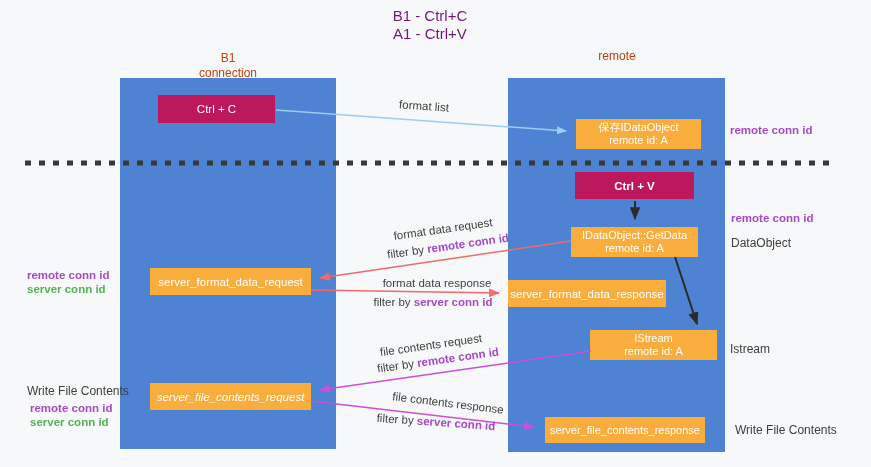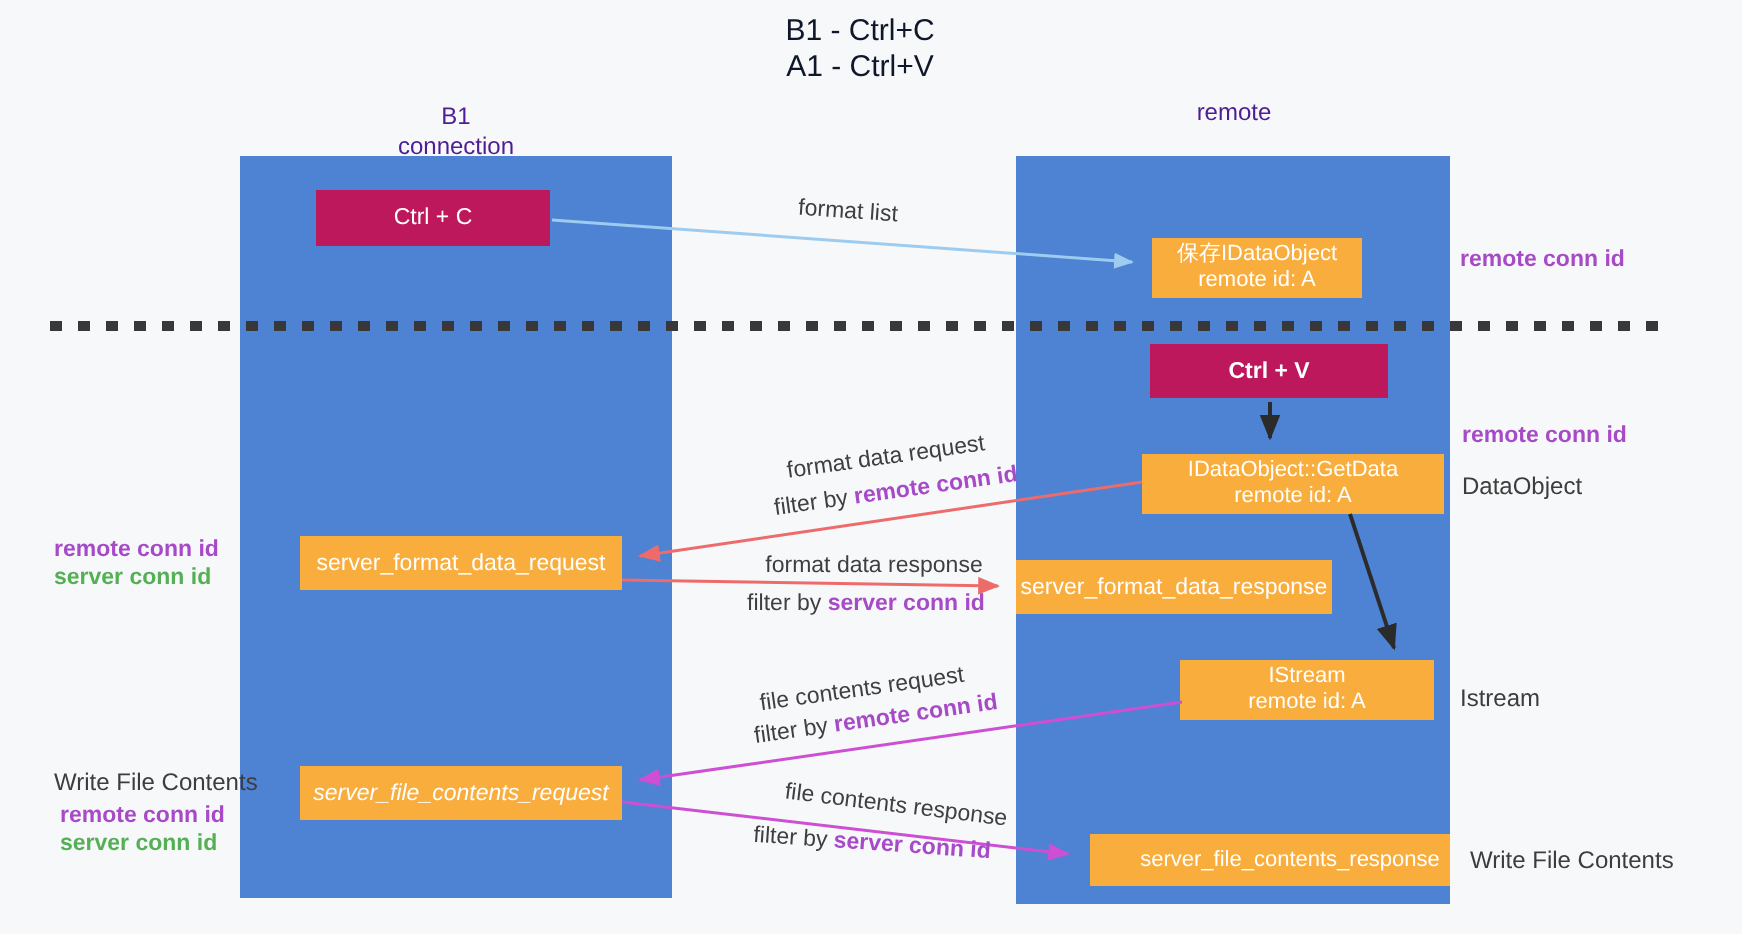--- a/index.html
+++ b/index.html
@@ -4,42 +4,42 @@
 <style>
   html,body{margin:0;padding:0;}
   body{background:#f7f8f9;font-family:"Liberation Sans", sans-serif;}
   .canvas{position:relative;width:871px;height:467px;overflow:hidden;background:#f7f8f9;}
 
   .lane{position:absolute;background:#4d83d2;z-index:1;}
   .lane-left{left:120px;top:78px;width:216px;height:371px;}
   .lane-right{left:508px;top:78px;width:217px;height:374px;}
 
   .title{position:absolute;left:330px;top:7px;width:200px;text-align:center;
-         font-size:15px;line-height:18px;color:#0f172a;z-index:4;}
+         font-size:15px;line-height:18px;color:#701a75;z-index:4;}
   .lane-header{position:absolute;width:120px;text-align:center;font-size:12px;
-               line-height:15px;color:#4c1d95;z-index:4;}
+               line-height:15px;color:#c2410c;z-index:4;}
   .lh-left{left:168px;top:51px;}
   .lh-right{left:557px;top:49px;}
 
   .node{position:absolute;display:flex;flex-direction:column;align-items:center;
         justify-content:center;color:#fff;text-align:center;z-index:2;
         font-size:11.5px;line-height:14px;}
   .node.small{font-size:11px;line-height:13px;}
   .orange{background:#f9ad3d;}
   .green{background:#be185d;}
 
   .n-ctrlc{left:158px;top:95px;width:117px;height:28px;}
-  .n-save{left:576px;top:119px;width:105px;height:30px;}
+  .n-save{left:576px;top:119px;width:125px;height:30px;}
   .n-ctrlv{left:575px;top:172px;width:119px;height:27px;font-weight:bold;}
-  .n-getdata{left:571px;top:227px;width:151px;height:30px;}
+  .n-getdata{left:571px;top:227px;width:127px;height:30px;}
   .n-fmtreq{left:150px;top:268px;width:161px;height:27px;}
   .n-fmtresp{left:508px;top:280px;width:158px;height:27px;}
   .n-istream{left:590px;top:330px;width:127px;height:30px;}
   .n-filereq{left:150px;top:383px;width:161px;height:27px;font-style:italic;}
-  .n-fileresp{left:545px;top:417px;width:160px;height:26px;padding-left:20px;}
+  .n-fileresp{left:545px;top:417px;width:160px;height:26px;}
 
   svg.overlay{position:absolute;left:0;top:0;z-index:3;pointer-events:none;}
 
   .msg{position:absolute;white-space:nowrap;font-size:11.5px;color:#3f3f3f;z-index:4;}
   .purple{color:#a74ac8;font-weight:bold;}
   .greentxt{color:#55b055;font-weight:bold;}
   .annot{position:absolute;white-space:nowrap;font-size:12px;color:#3d3d3d;z-index:4;}
   .legend{position:absolute;white-space:nowrap;font-size:11.5px;line-height:14px;z-index:4;}
 </style>
 </head>

